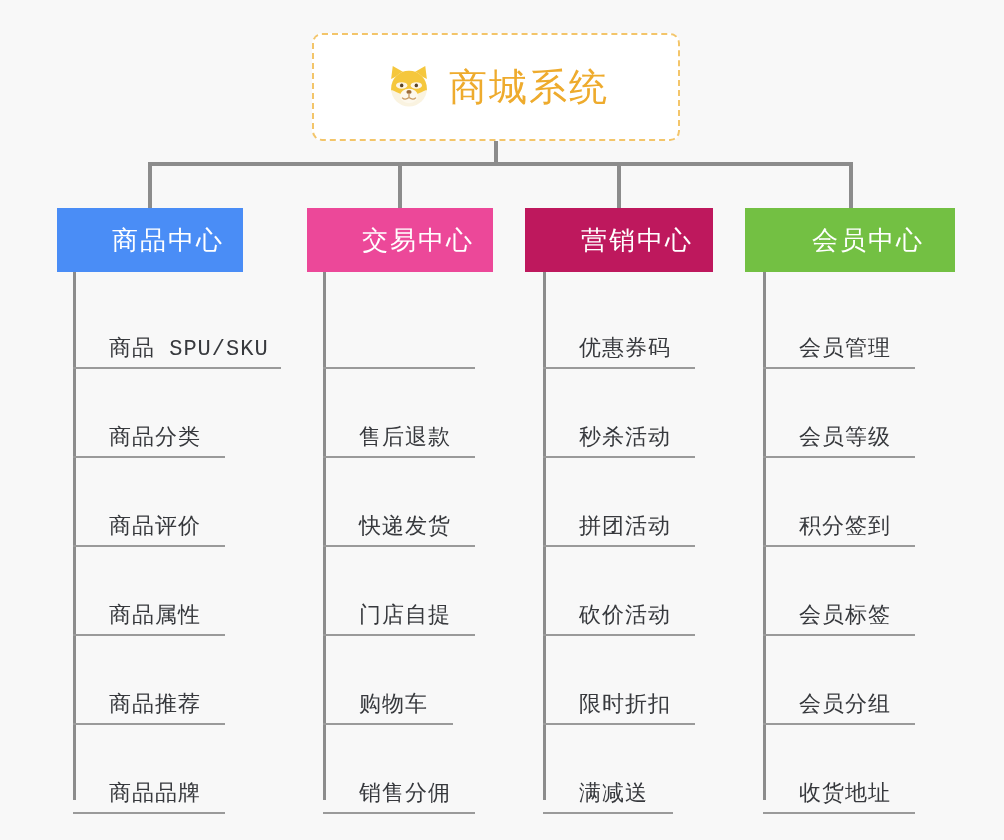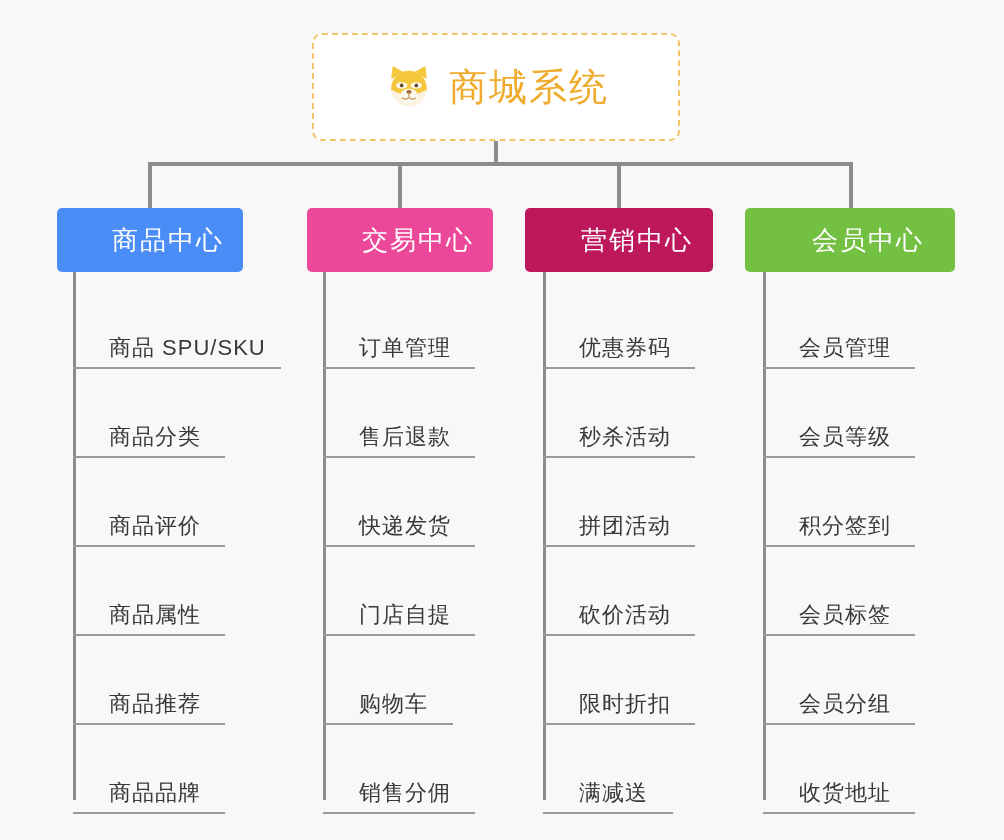--- a/index.html
+++ b/index.html
@@ -56,21 +56,21 @@
     background: #8c8c8c;
   }
   .conn-v { width: 4px; }
   .conn-h { height: 4px; }
 
   
   .cat-header {
     position: absolute;
     height: 64px;
     box-sizing: border-box;
-    border-radius: 5px;
+    border-radius: 0;
     display: flex;
     align-items: center;
     justify-content: center;
     color: #ffffff;
     font-size: 26px;
     letter-spacing: 2px;
     padding-left: 36px;
   }
 
   
@@ -85,20 +85,21 @@
     position: absolute;
     top: 280px;
   }
   .leaf-item {
     position: relative;
     height: 89px;
     box-sizing: border-box;
     display: flex;
     align-items: flex-end;
     justify-content: flex-start;
+    font-family: Liberation Mono, monospace;
   }
   .leaf-underline {
     position: absolute;
     left: 0;
     bottom: 0;
     height: 2px;
     background: #9a9a9a;
   }
   .leaf-label {
     position: relative;
@@ -178,21 +179,20 @@
       <span class="leaf-underline" style="width:152px;"></span>
     </div>
   </div>
 
   <div class="cat-header" style="left:307px; top:208px; width:186px; background:#ec4899;">
     <span>交易中心</span>
   </div>
   <div class="branch-spine" style="left:323px; top:272px; height:528px;"></div>
   <div class="leaf-col" style="left:323px;">
     <div class="leaf-item">
-      <span class="leaf-label">订单管理</span>
       <span class="leaf-underline" style="width:152px;"></span>
     </div>
     <div class="leaf-item">
       <span class="leaf-label">售后退款</span>
       <span class="leaf-underline" style="width:152px;"></span>
     </div>
     <div class="leaf-item">
       <span class="leaf-label">快递发货</span>
       <span class="leaf-underline" style="width:152px;"></span>
     </div>

